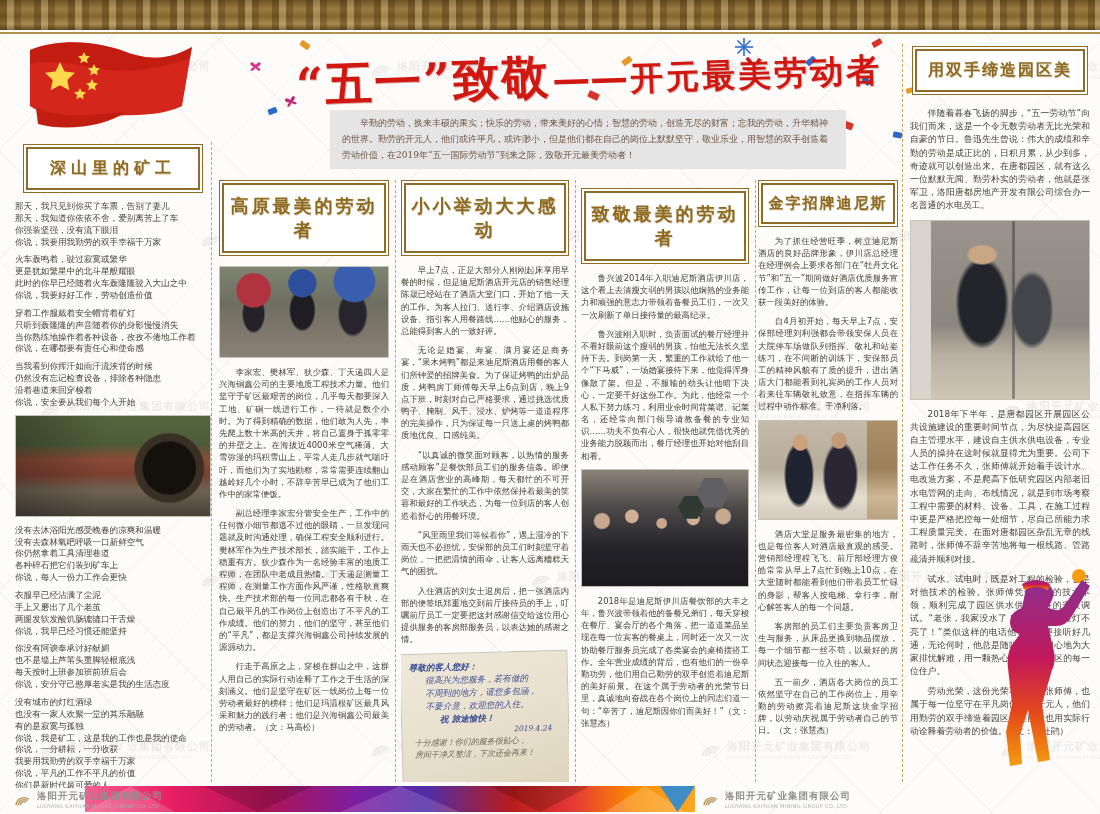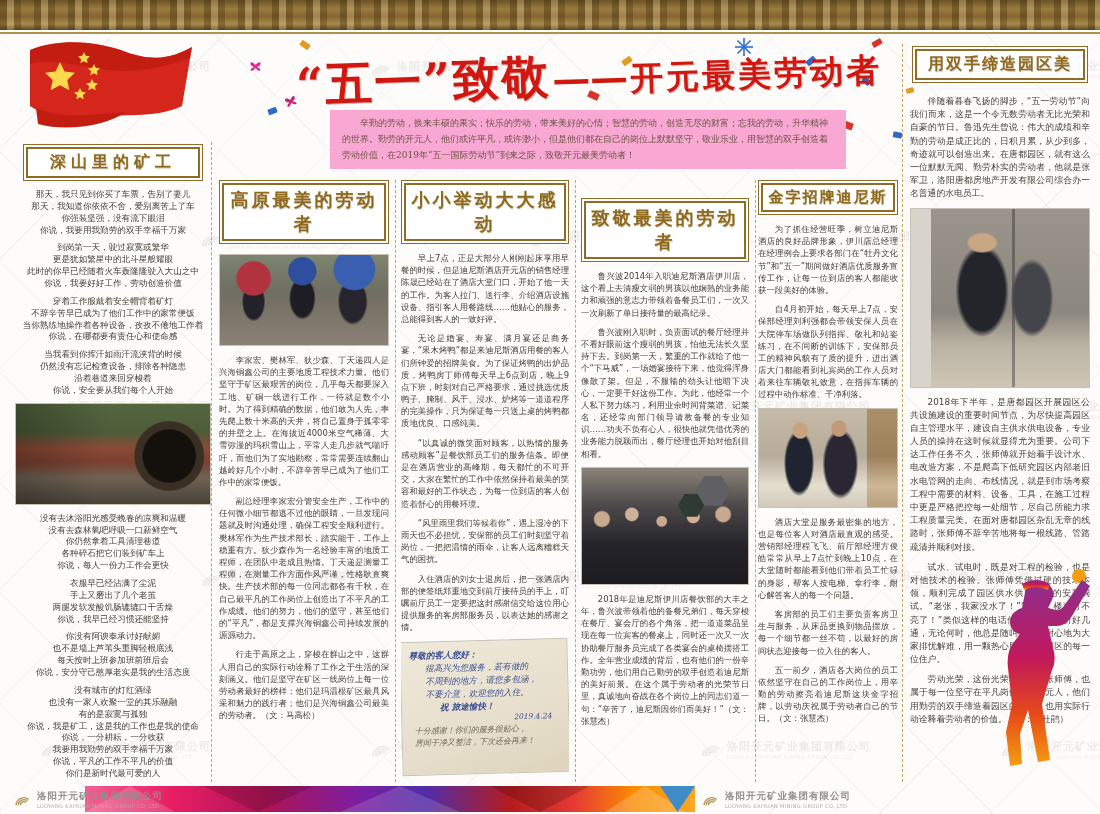--- a/index.html
+++ b/index.html
@@ -20,42 +20,42 @@
   .wm{position:absolute;display:flex;align-items:center;gap:5px;opacity:.09;color:#444;pointer-events:none;}
   .wm svg{width:22px;height:22px;flex:0 0 auto;}
   .wm-cn{font-size:11px;font-weight:bold;letter-spacing:1px;white-space:nowrap;}
   .wm-en{font-size:5px;letter-spacing:.5px;white-space:nowrap;}
   
   .masthead-title{position:absolute;left:296px;top:44px;width:600px;display:flex;align-items:baseline;
     transform:rotate(-2deg);color:#d01710;font-family:"DejaVu Serif","Liberation Serif",serif;font-weight:bold;white-space:nowrap;}
   .t-main{font-size:47px;letter-spacing:2px;text-shadow:1px 1px 0 rgba(150,10,10,.35);}
   .t-dash{font-size:38px;margin:0 2px;}
   .t-sub{font-size:33px;letter-spacing:3px;text-shadow:1px 1px 0 rgba(150,10,10,.3);}
-  .intro-box{position:absolute;left:330px;top:110px;width:492px;min-height:40px;background:#f9a8d4;
+  .intro-box{position:absolute;left:330px;top:110px;width:492px;min-height:40px;background:#e5e5e5;
     padding:6px 12px;font-size:9px;line-height:1.75;color:#6d5344;text-indent:2em;
     font-family:"DejaVu Serif","Liberation Serif",serif;}
   
   .flag{position:absolute;left:26px;top:34px;width:170px;height:110px;}
   .bird{position:absolute;width:14px;height:8px;}
   .butterfly{position:absolute;width:15px;height:15px;}
   .confetti{position:absolute;border-radius:1px;}
   .burst{position:absolute;width:18px;height:18px;}
   
   .vsep{position:absolute;width:0;border-left:1px dashed #c9a35a;}
   
   .col{position:absolute;overflow:hidden;}
   .art-head{border:1px solid #8f6b26;background:#fff;padding:2px;}
   .art-head-inner{border:2px solid #8f6b26;text-align:center;font-weight:bold;color:#8f6a1e;
-     font-family:"DejaVu Serif","Liberation Serif",serif;padding:3px 0;font-size:18px;letter-spacing:3px;
+     font-family:"DejaVu Serif","Liberation Serif",serif;padding:9px 0;font-size:18px;letter-spacing:3px;
      text-shadow:.5px .5px 0 rgba(120,85,20,.35);}
   .art-body{padding-top:8px;}
   .body-p{margin:0 0 7px;font-size:8.4px;line-height:1.45;text-align:justify;text-indent:2em;color:#46413a;}
   .col-right .body-p{font-size:8.8px;line-height:1.5;}
   .stanza{margin-bottom:6px;}
-  .poem-line{font-size:8.6px;line-height:1.38;text-align:center;color:#46413a;}
+  .poem-line{font-size:8.6px;line-height:1.38;text-align:left;color:#46413a;}
   .author-line{text-align:right;font-size:8.6px;color:#46413a;padding-right:10px;margin-top:2px;}
   
   .photo{width:100%;margin:2px 0 8px;border:1px solid #c8c2b6;box-sizing:border-box;position:relative;overflow:hidden;}
   .photo-mine{background:
       radial-gradient(circle at 79% 52%, #14110d 0 16%, #3a2f24 17% 21%, transparent 22%),
       linear-gradient(100deg, rgba(0,0,0,.28), transparent 45%),
       linear-gradient(180deg,#55673f 0%,#4c5c39 28%,#8a4a36 44%,#7c4030 58%,#6e6253 74%,#474138 100%);}
   .photo-umbrella{background:
       radial-gradient(circle at 20% 26%, #b23340 0 11%, transparent 12%),
       radial-gradient(circle at 49% 18%, #2e4f9e 0 12%, transparent 13%),
@@ -422,28 +422,28 @@
       <div class="art-head-inner" style="font-size:16px;letter-spacing:5px">深山里的矿工</div>
     </div>
     <div class="art-body">
         <div class="stanza">
           <div class="poem-line">那天，我只见到你买了车票，告别了妻儿</div>
           <div class="poem-line">那天，我知道你依依不舍，爱别离苦上了车</div>
           <div class="poem-line">你强装坚强，没有流下眼泪</div>
           <div class="poem-line">你说，我要用我勤劳的双手幸福千万家</div>
         </div>
         <div class="stanza">
-          <div class="poem-line">到岗第一天，驶过寂寞或繁华</div>
+          <div class="poem-line">火车轰鸣着，驶过寂寞或繁华</div>
           <div class="poem-line">更是犹如繁星中的北斗星般耀眼</div>
           <div class="poem-line">此时的你早已经随着火车轰隆隆驶入大山之中</div>
           <div class="poem-line">你说，我要好好工作，劳动创造价值</div>
         </div>
         <div class="stanza">
           <div class="poem-line">穿着工作服戴着安全帽背着矿灯</div>
-          <div class="poem-line">不辞辛苦早已成为了他们工作中的家常便饭</div>
+          <div class="poem-line">只听到轰隆隆的声音随着你的身影慢慢消失</div>
           <div class="poem-line">当你熟练地操作着各种设备，孜孜不倦地工作着</div>
           <div class="poem-line">你说，在哪都要有责任心和使命感</div>
         </div>
         <div class="stanza">
           <div class="poem-line">当我看到你挥汗如雨汗流浃背的时候</div>
           <div class="poem-line">仍然没有忘记检查设备，排除各种隐患</div>
           <div class="poem-line">沿着巷道来回穿梭着</div>
           <div class="poem-line">你说，安全要从我们每个人开始</div>
         </div>
         <div class="photo photo-mine" style="height: 102px;"></div>
@@ -508,21 +508,21 @@
           <div class="hand-line hand-indent">不周到的地方，请您多包涵，</div>
           <div class="hand-line hand-indent">不要介意，欢迎您的入住。</div>
           <div class="hand-line hand-wish">祝 旅途愉快！</div>
           <div class="hand-line hand-date">2019.4.24</div>
           <div class="hand-line hand-reply">十分感谢！你们的服务很贴心，</div>
           <div class="hand-line hand-reply">房间干净又整洁，下次还会再来！</div>
         </div>
       </div>
   </section>
 
-  <section class="col" style="left:581px;top:198px;width:168px;height:602px">
+  <section class="col" style="left:581px;top:188px;width:168px;height:602px">
     <div class="art-head">
       <div class="art-head-inner">致敬最美的劳动者</div>
     </div>
     <div class="art-body">
         <p class="body-p">鲁兴波2014年入职迪尼斯酒店伊川店，这个看上去清瘦文弱的男孩以他娴熟的业务能力和顽强的意志力带领着备餐员工们，一次又一次刷新了单日接待量的最高纪录。</p>
         <p class="body-p">鲁兴波刚入职时，负责面试的餐厅经理并不看好眼前这个瘦弱的男孩，怕他无法长久坚持下去。到岗第一天，繁重的工作就给了他一个“下马威”，一场婚宴接待下来，他觉得浑身像散了架。但是，不服输的劲头让他暗下决心，一定要干好这份工作。为此，他经常一个人私下努力练习，利用业余时间背菜谱、记菜名，还经常向部门领导请教备餐的专业知识……功夫不负有心人，很快他就凭借优秀的业务能力脱颖而出，餐厅经理也开始对他刮目相看。</p>
         <div class="photo photo-staff" style="height: 118px;"></div>
         <p class="body-p">2018年是迪尼斯伊川店餐饮部的大丰之年，鲁兴波带领着他的备餐兄弟们，每天穿梭在餐厅、宴会厅的各个角落，把一道道菜品呈现在每一位宾客的餐桌上，同时还一次又一次协助餐厅服务员完成了各类宴会的桌椅摆搭工作。全年营业成绩的背后，也有他们的一份辛勤功劳，他们用自己勤劳的双手创造着迪尼斯的美好前景。在这个属于劳动者的光荣节日里，真诚地向奋战在各个岗位上的同志们道一句：“辛苦了，迪尼斯因你们而美好！”（文：张慧杰）</p>
       </div>
   </section>

